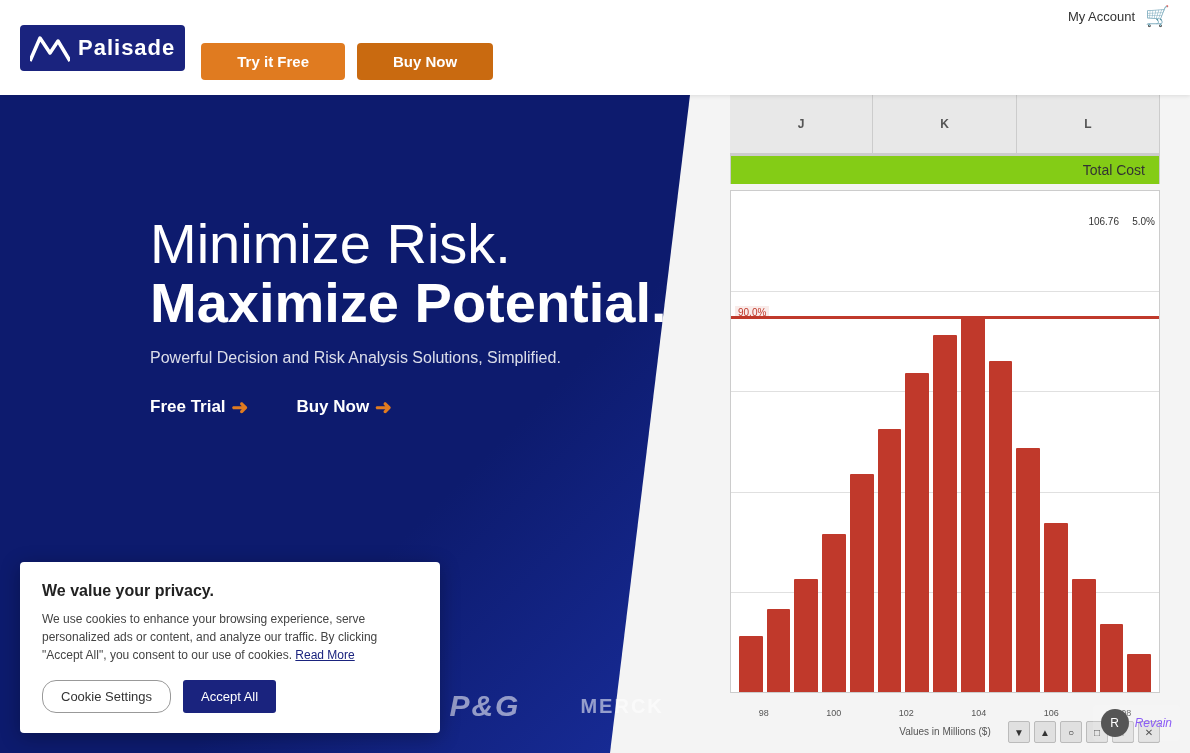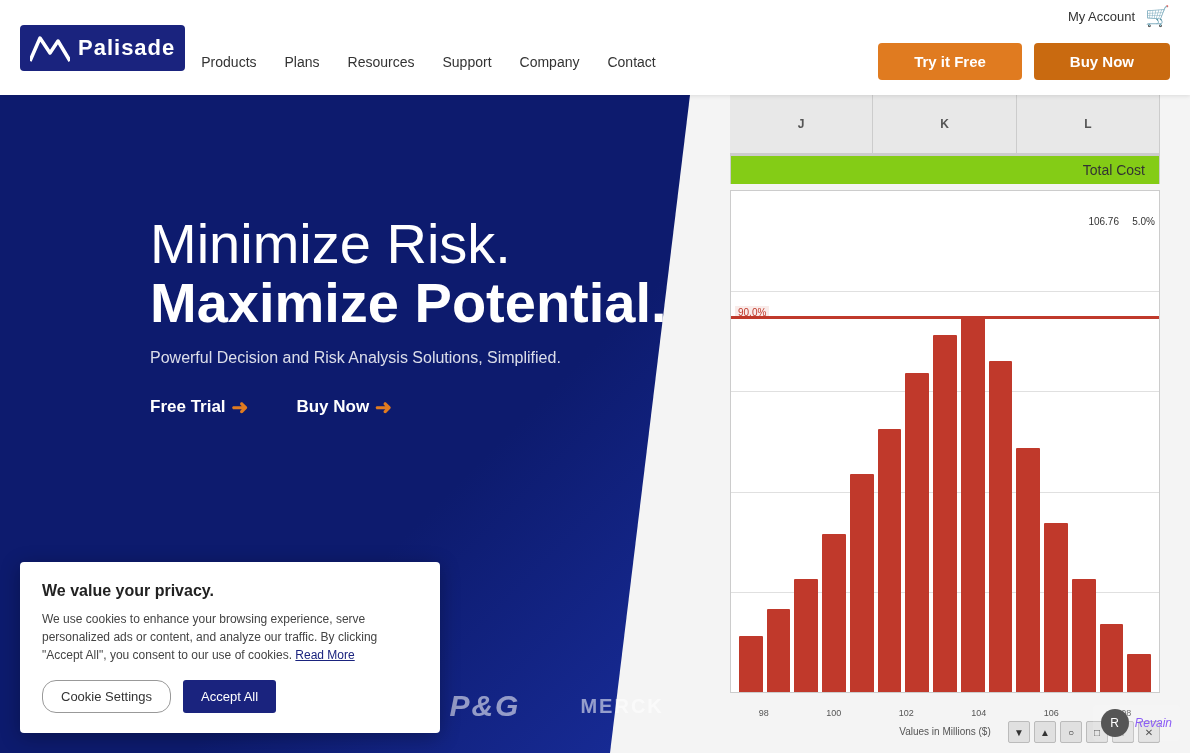--- a/index.html
+++ b/index.html
@@ -387,28 +387,20 @@
 
   <div class="logo-area">
     <div class="logo-box">
       <svg class="logo-icon" viewBox="0 0 40 30">
         <polyline points="0,28 10,5 20,20 28,8 40,28" fill="none" stroke="#fff" stroke-width="3.5" stroke-linejoin="round"></polyline>
       </svg>
       <span class="logo-text">Palisade</span>
     </div>
   </div>
 
-  <nav class="main-nav">
-    <a class="nav-item">Products</a>
-    <a class="nav-item">Plans</a>
-    <a class="nav-item">Resources</a>
-    <a class="nav-item">Support</a>
-    <a class="nav-item">Company</a>
-    <a class="nav-item">Contact</a>
-  </nav>
 
   <div class="nav-buttons">
     <button class="btn-try">Try it Free</button>
     <button class="btn-buy">Buy Now</button>
   </div>
 </div>
 
 <div id="hero">
 
   <div class="hero-bg-left"></div>

